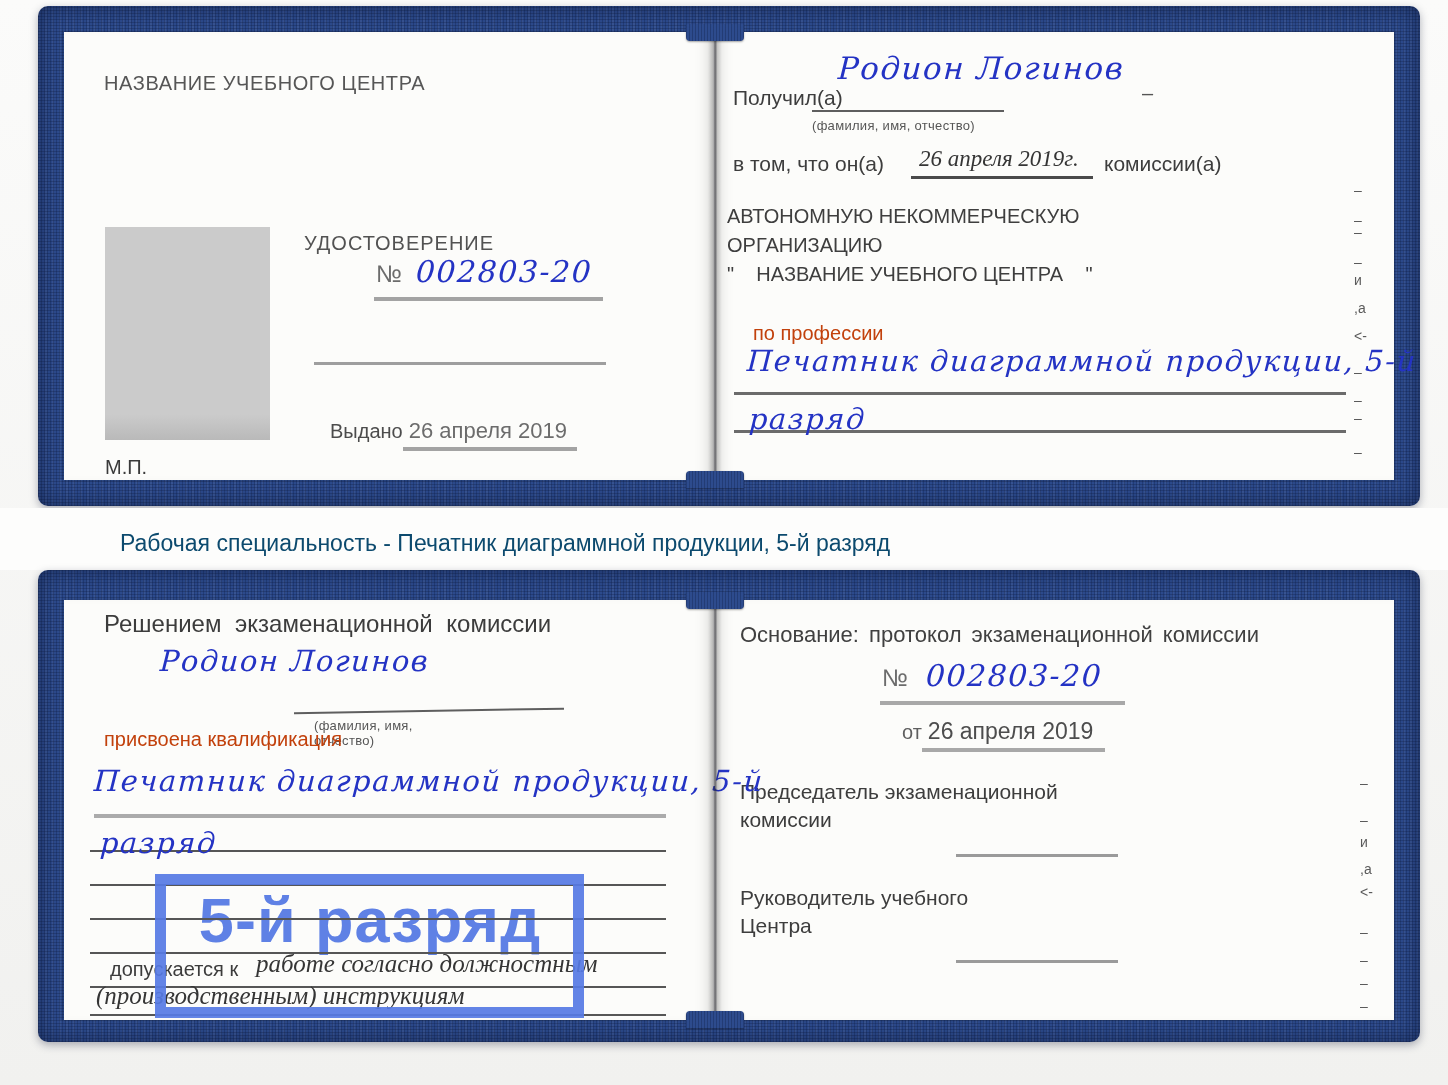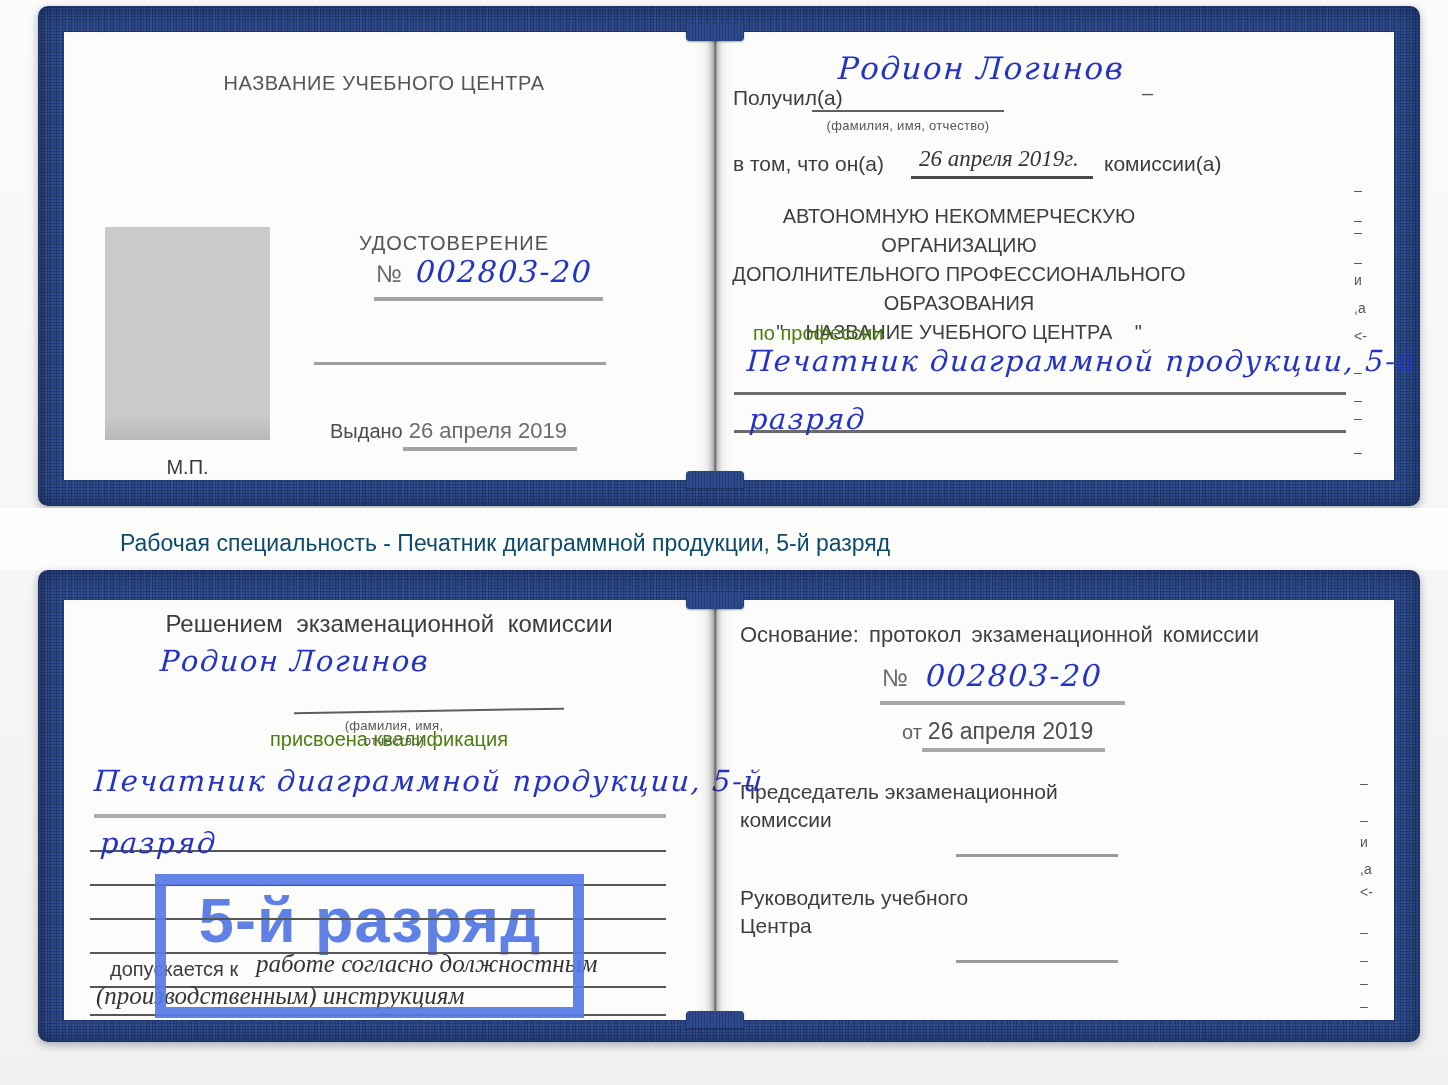--- a/index.html
+++ b/index.html
@@ -30,24 +30,24 @@
          background-image:repeating-linear-gradient(90deg, rgba(12,26,62,.3) 0 1px, transparent 1px 3px);
          box-shadow:0 1px 2px rgba(0,0,0,.35);}
   .notch-top{top:-8px;border-radius:0 0 4px 4px;}
   .notch-bottom{bottom:-8px;border-radius:4px 4px 0 0;}
   .shade-l{position:absolute;top:0;bottom:0;left:0;width:649px;
            box-shadow:inset -14px 0 16px -12px rgba(0,0,0,.22);pointer-events:none;}
   .shade-r{position:absolute;top:0;bottom:0;left:651px;right:0;
            box-shadow:inset 14px 0 16px -12px rgba(0,0,0,.22);pointer-events:none;}
 
   .abs{position:absolute;white-space:nowrap;}
-  .ctr{text-align:center;white-space:normal;}
-
-  
-  .p20{font-size:20px;color:#4d7c0f;}
+  .ctr{white-space:normal;}
+
+  
+  .p20{font-size:20px;color:#c2410c;}
   .p21{font-size:21px;color:#3d3d3d;}
   .p22{font-size:22px;color:#404040;}
   .p24{font-size:24px;color:#3c3c3c;}
   .gray{color:#6c6c6c;}
   .hint{font-size:13px;color:#565656;letter-spacing:.3px;}
 
   
   .hand{font-family:"DejaVu Serif", serif;font-style:italic;color:#2433c4;
         letter-spacing:1.5px;transform:skewX(-3deg);display:inline-block;}
 
@@ -104,21 +104,20 @@
       <div class="abs thin" style="left:748px;top:78px;width:192px;"></div>
       <div class="abs ctr hint" style="left:748px;top:86px;width:192px;">(фамилия, имя, отчество)</div>
       <div class="abs p20" style="left:1078px;top:50px;color:#555;">–</div>
 
       <div class="abs p21" style="left:669px;top:120px;">в том, что он(а)</div>
       <div class="abs ital" style="left:847px;top:114px;font-size:23px;border-bottom:3px solid #4a4a4a;padding:0 14px 4px 8px;">26 апреля 2019г.</div>
       <div class="abs p21" style="left:1040px;top:120px;">комиссии(а)</div>
 
       <div class="abs ctr" style="left:663px;top:170px;width:464px;font-size:20px;line-height:29px;color:#3e3e3e;">
         <div>АВТОНОМНУЮ НЕКОММЕРЧЕСКУЮ ОРГАНИЗАЦИЮ</div>
-        <div>ДОПОЛНИТЕЛЬНОГО ПРОФЕССИОНАЛЬНОГО ОБРАЗОВАНИЯ</div>
         <div>"&nbsp;&nbsp;&nbsp;&nbsp;НАЗВАНИЕ УЧЕБНОГО ЦЕНТРА&nbsp;&nbsp;&nbsp;&nbsp;"</div>
       </div>
 
       <div class="abs p20" style="left:689px;top:290px;">по профессии</div>
       <div class="abs hand z3" style="left:683px;top:312px;font-size:29px;">Печатник диаграммной продукции, 5-й</div>
       <div class="abs" style="left:670px;top:360px;width:612px;border-bottom:3px solid #6b6b6b;"></div>
       <div class="abs hand z3" style="left:685px;top:370px;font-size:29px;">разряд</div>
       <div class="abs" style="left:670px;top:398px;width:612px;border-bottom:3px solid #6b6b6b;"></div>
 
       <div class="fold"></div>

